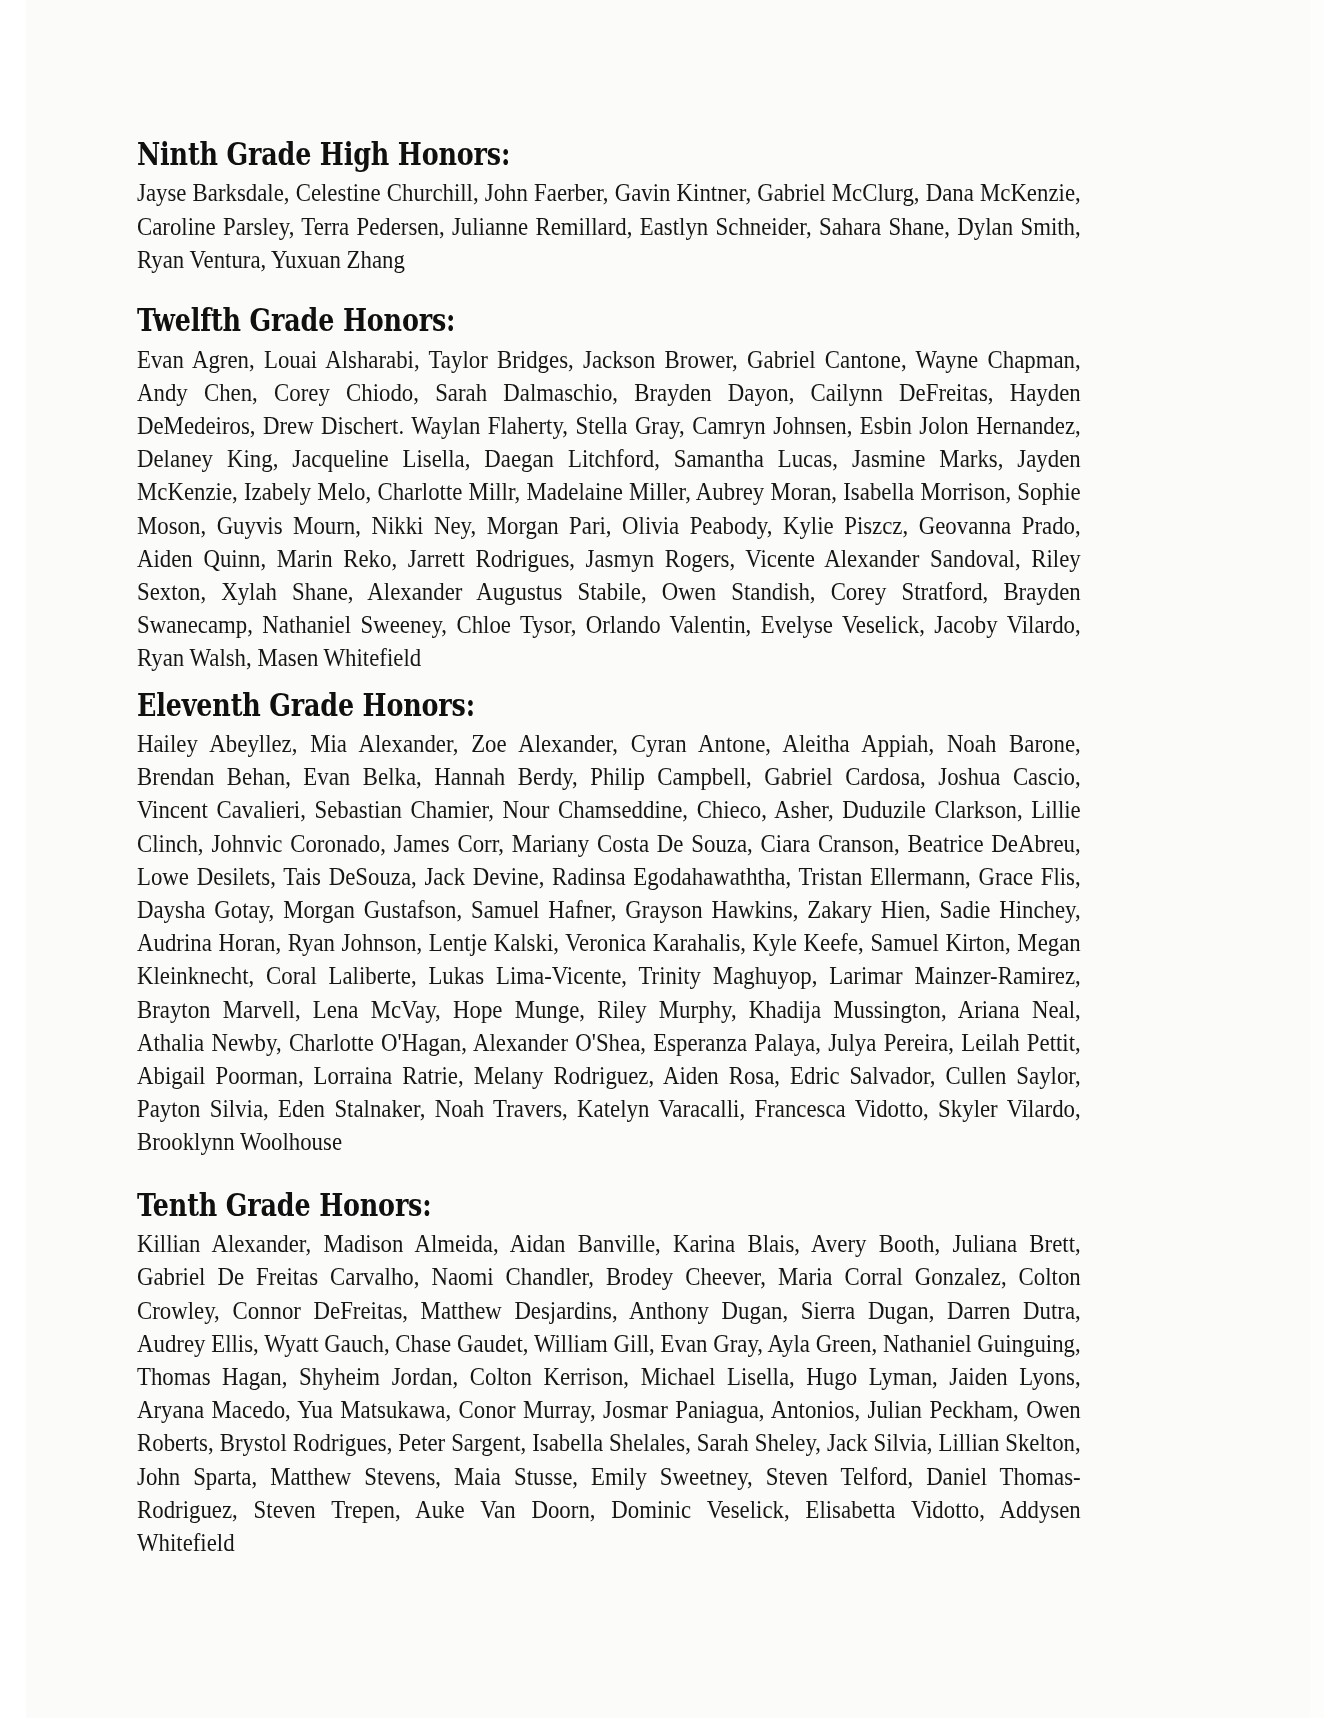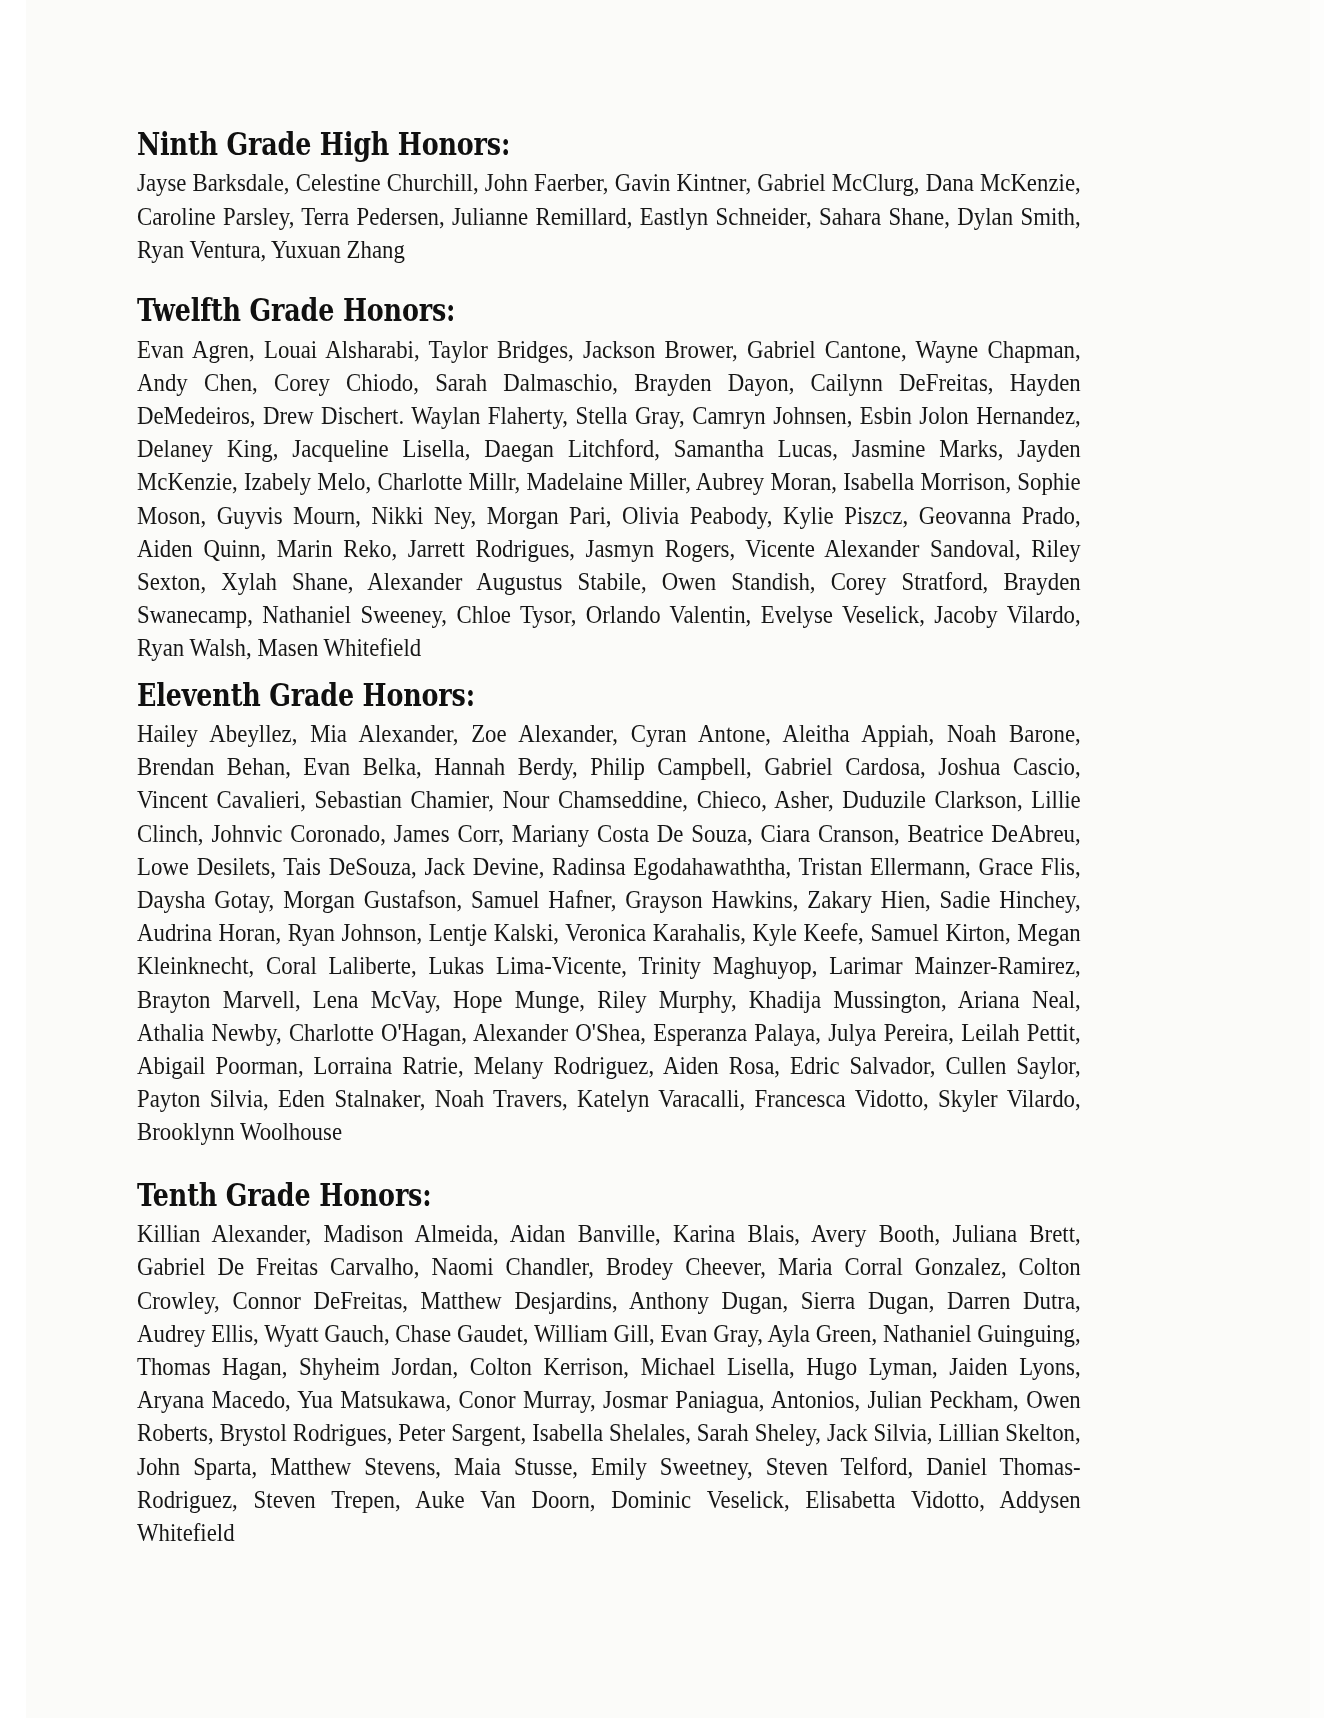--- a/index.html
+++ b/index.html
@@ -35,21 +35,21 @@
     position: absolute;
     right: 0;
     top: 0;
     width: 14px;
     height: 100%;
     background: #fdfdfc;
   }
   #content {
     position: absolute;
     left: 137px;
-    top: 128px;
+    top: 138px;
     width: 944px;
   }
   .section { margin: 0 0 30px 0; }
   .section:last-child { margin-bottom: 0; }
 
   h2.heading {
     font-family: "DejaVu Serif", "Liberation Serif", serif;
     font-weight: 700;
     font-size: 31px;
     line-height: 1.08;

